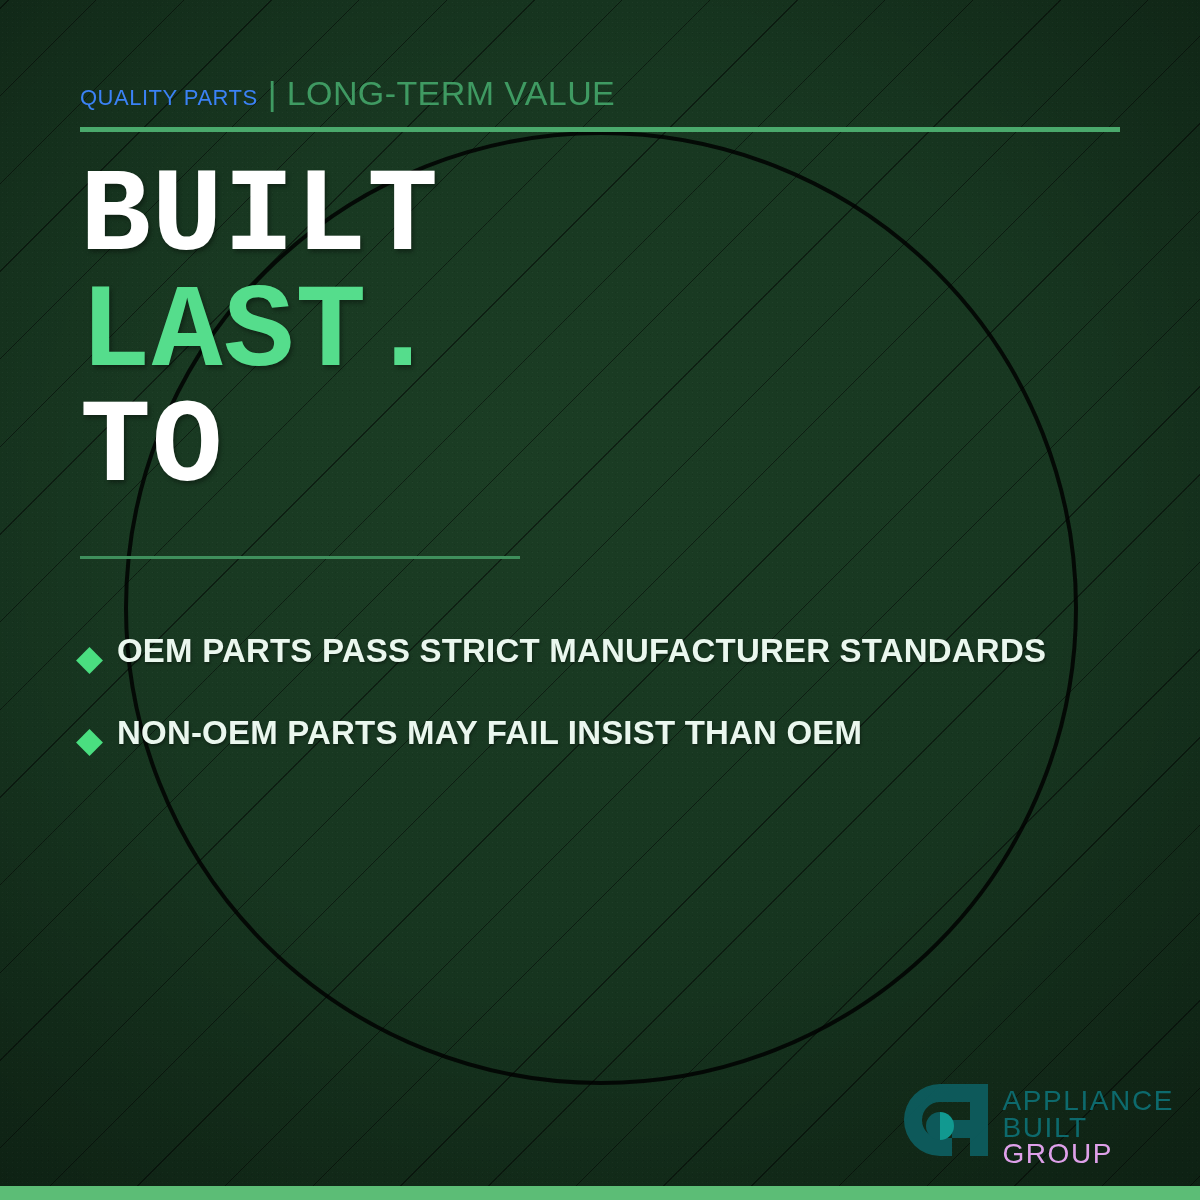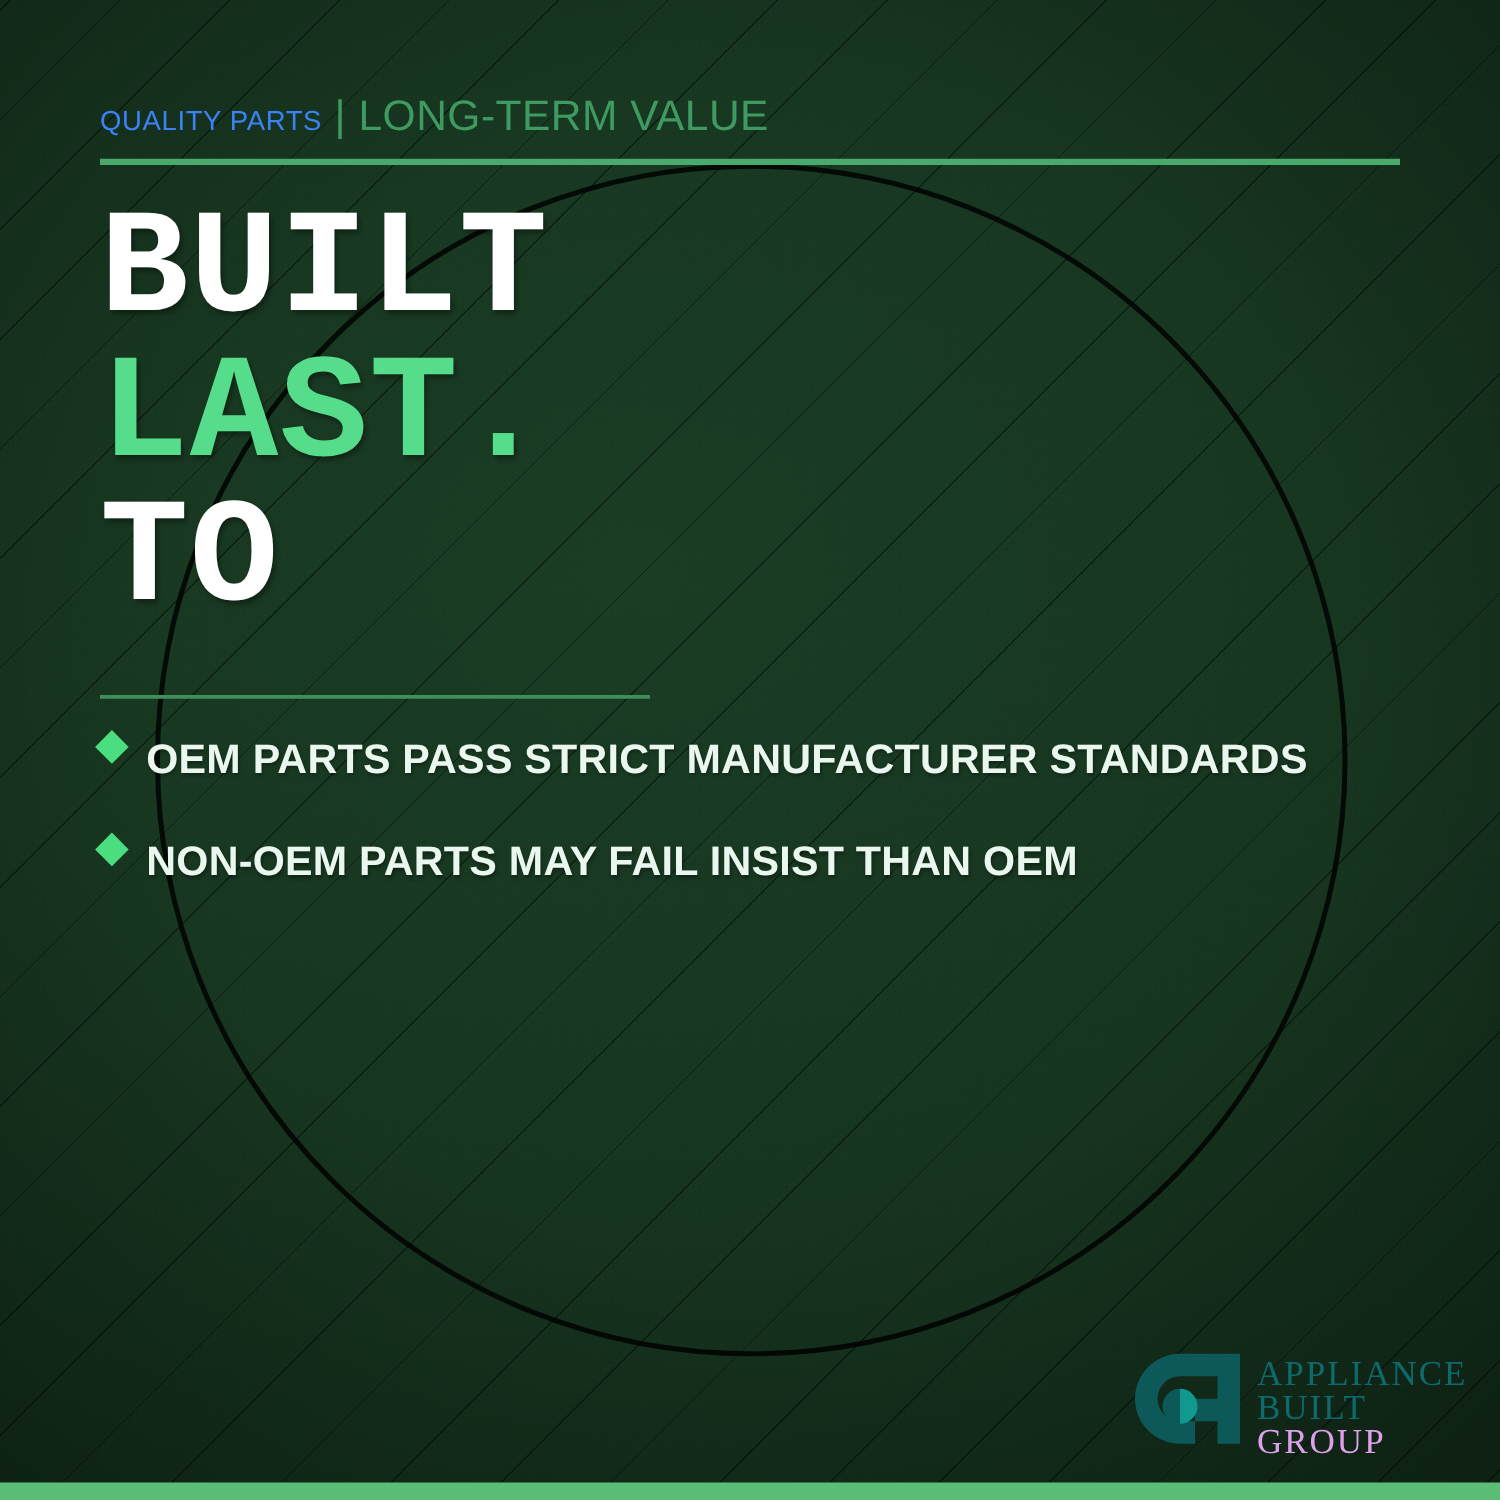--- a/index.html
+++ b/index.html
@@ -125,21 +125,21 @@
   }
 
   .bullets {
     position: absolute;
     left: 80px;
     top: 588px;
     width: 1070px;
   }
   .bullet {
     display: flex;
-    align-items: flex-start;
+    align-items: flex-end;
     gap: 18px;
     height: 82px;
   }
   .diamond {
     flex: 0 0 auto;
     width: 19px;
     height: 19px;
     background: #4ade80;
     transform: rotate(45deg);
   }
@@ -154,21 +154,20 @@
 
   
   .logo {
     position: absolute;
     right: 26px;
     bottom: 24px;
     display: flex;
     align-items: center;
     gap: 10px;
     opacity: 0.92;
-    font-family: Liberation Serif, serif;
   }
   .logo-mark { flex: 0 0 auto; }
   .logo-words {
     display: flex;
     flex-direction: column;
     line-height: 0.96;
   }
   .logo-words span {
     font-size: 28px;
     font-weight: 400;

